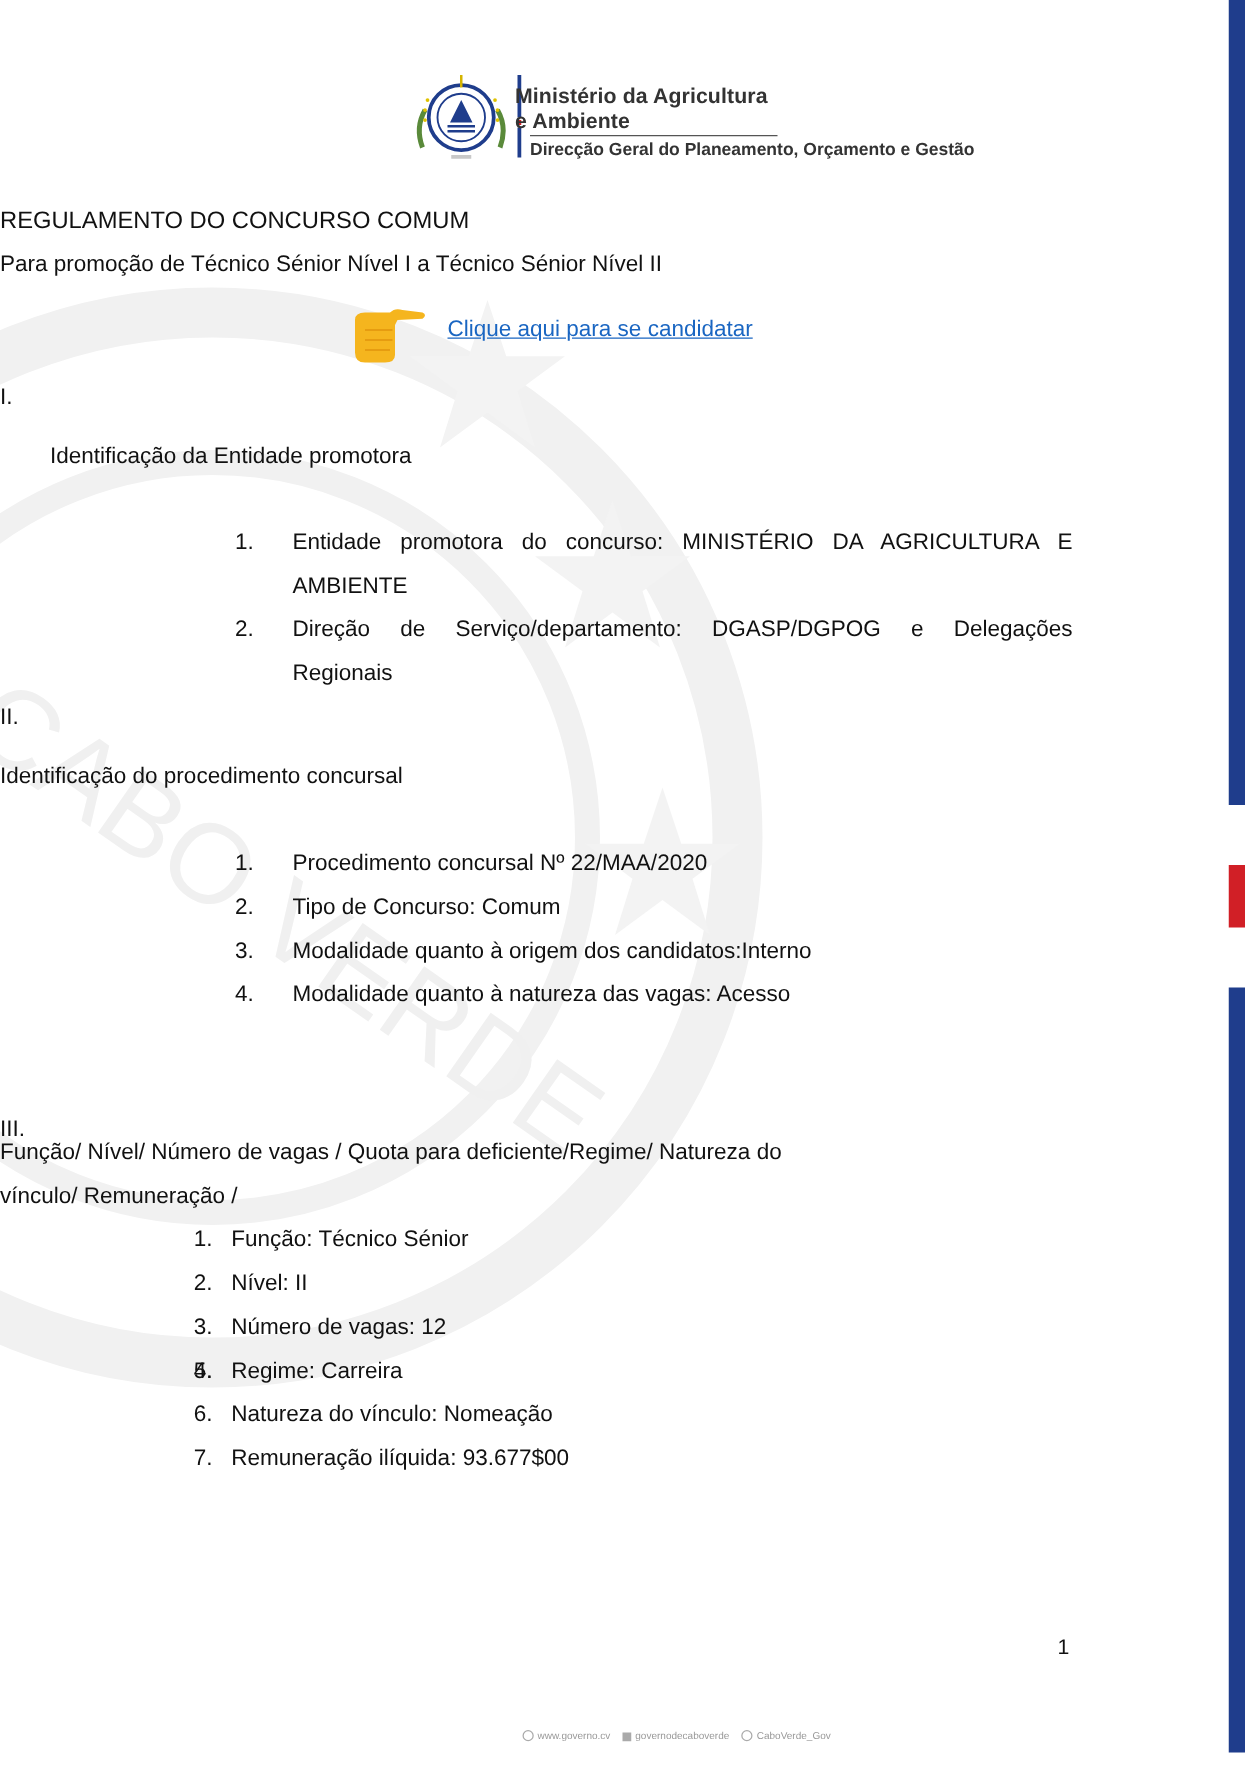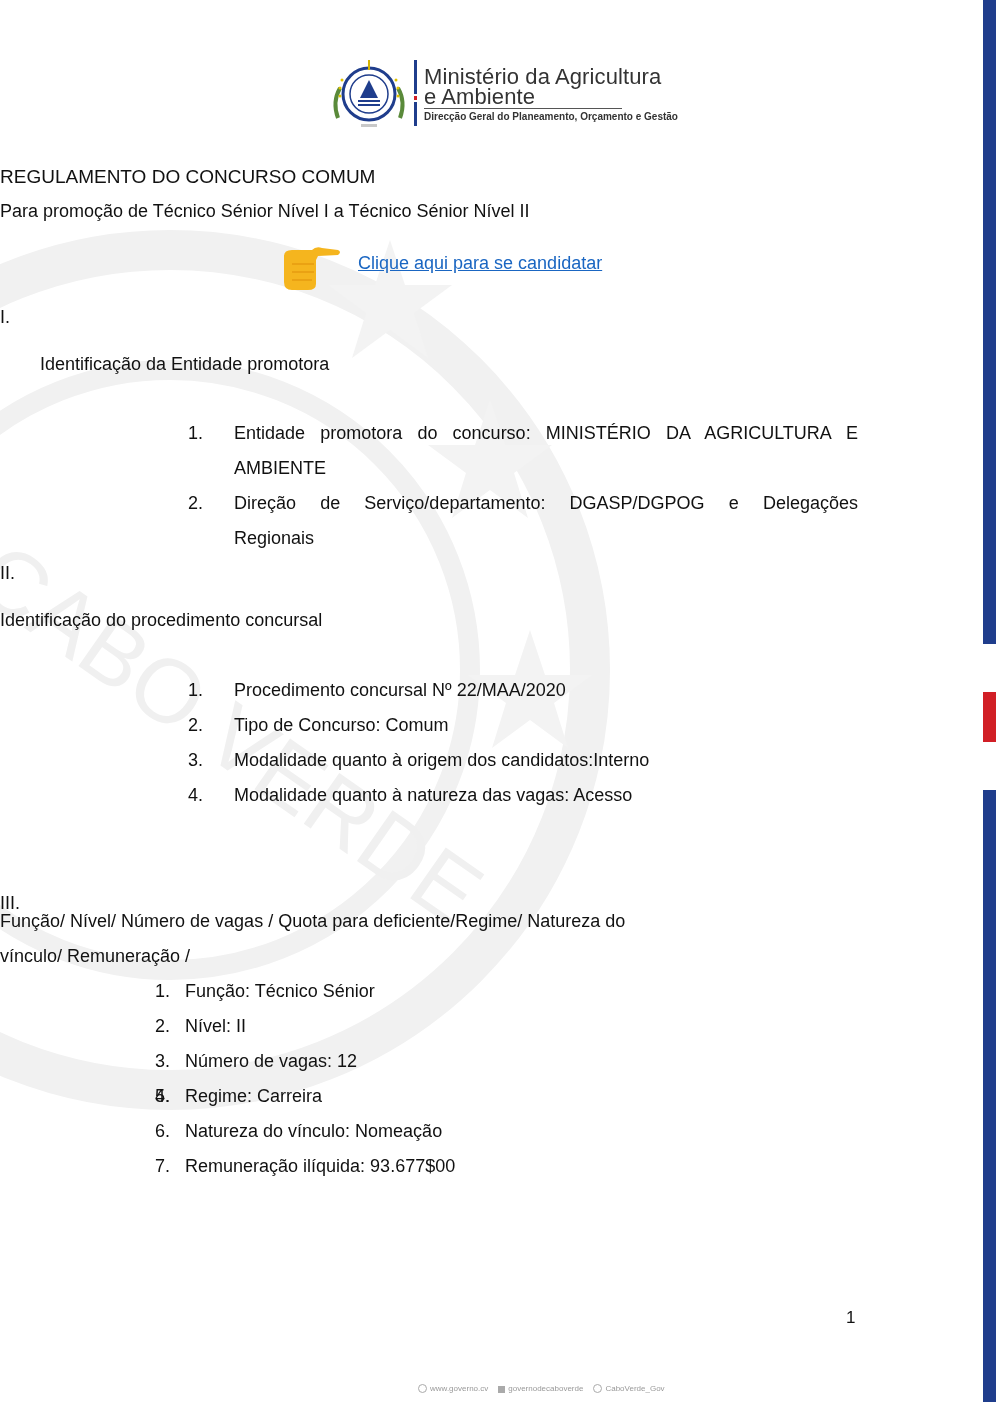--- a/index.html
+++ b/index.html
@@ -11,23 +11,23 @@
   .watermark { position:absolute; left:-330px; top:170px; width:1000px; height:1000px; pointer-events:none; }
   .sidebar-bar { position:absolute; left:983px; width:13px; }
   .bar-blue { background:#1f3d8c; }
   .bar-red { background:#d11f26; }
 
   .logo { position:absolute; left:328px; top:58px; width:340px; height:76px; }
   .logo-seal { position:absolute; left:0; top:0; width:82px; height:76px; }
   .logo-divider-blue { position:absolute; left:86px; top:2px; width:3px; height:34px; background:#1f3d8c; }
   .logo-divider-red { position:absolute; left:86px; top:38px; width:3px; height:4px; background:#d11f26; }
   .logo-divider-blue2 { position:absolute; left:86px; top:44px; width:3px; height:24px; background:#1f3d8c; }
-  .logo-title { position:absolute; left:96px; top:9px; font-size:22px; font-weight:normal; color:#333; line-height:20px; letter-spacing:0.1px; }
+  .logo-title { position:absolute; left:84px; top:9px; font-size:17px; font-weight:bold; color:#333; line-height:20px; letter-spacing:0.1px; }
   .logo-underline { position:absolute; left:96px; top:50px; width:198px; height:1px; background:#555; }
-  .logo-sub { position:absolute; left:96px; top:53px; font-size:10px; font-weight:bold; color:#333; white-space:nowrap; }
+  .logo-sub { position:absolute; left:96px; top:53px; font-size:14px; font-weight:bold; color:#333; white-space:nowrap; }
 
   .center { position:absolute; left:0; width:1000px; }
   .doc-title { top:166px; font-size:19px; color:#111; }
   .doc-subtitle { top:201px; font-size:18px; color:#111; }
   .apply-row { position:absolute; left:278px; top:244px; height:48px; }
   .hand-icon { position:absolute; left:0; top:0; width:64px; height:48px; }
   .apply-link { position:absolute; left:80px; top:9px; font-size:18px; color:#1a66c2; text-decoration:underline; white-space:nowrap; cursor:pointer; }
 
   .sec-num { font-size:18px; }
   .sec-title { font-size:18px; }

